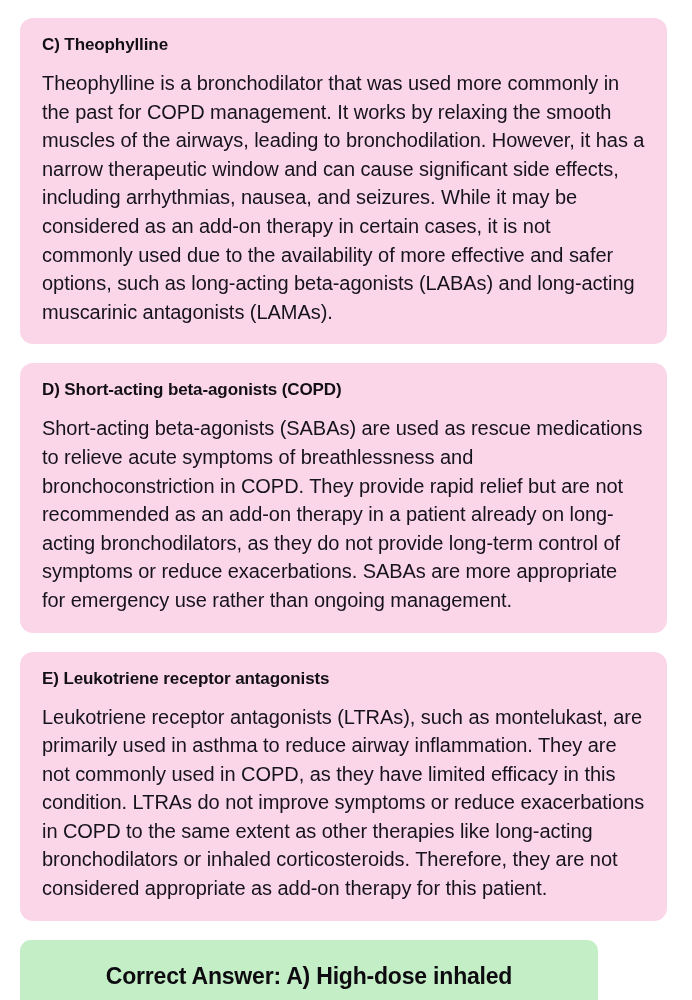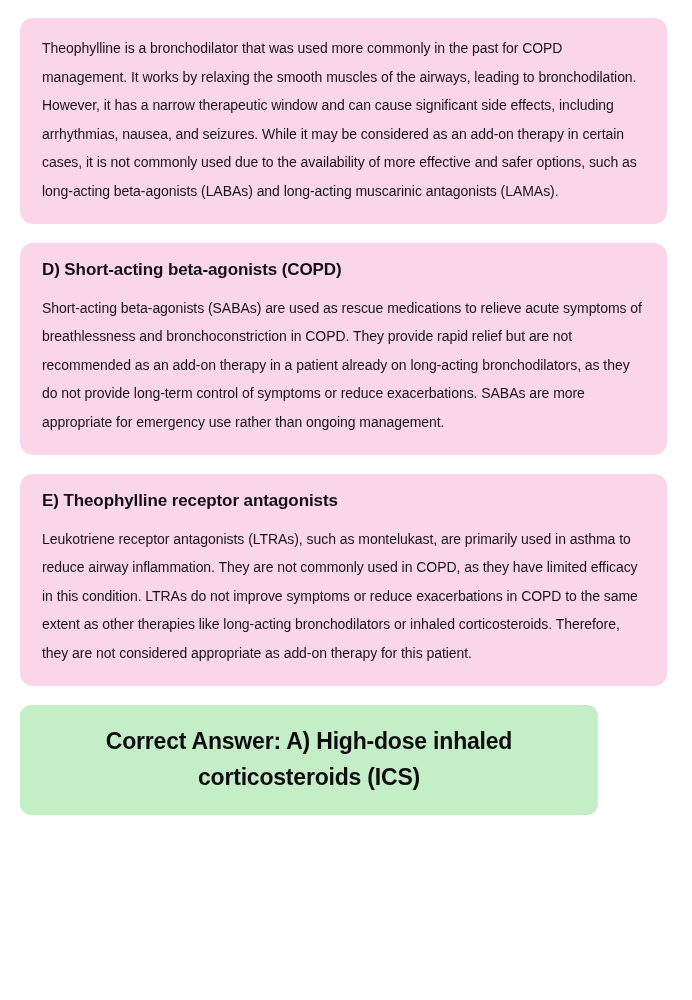--- a/index.html
+++ b/index.html
@@ -30,21 +30,21 @@
   }
   .card-title {
     font-size: 17px;
     font-weight: bold;
     line-height: 22px;
     letter-spacing: -0.1px;
     margin: 0 0 13px 0;
     color: #120f16;
   }
   .card-body {
-    font-size: 14px;
+    font-size: 20px;
     line-height: 28.6px;
     letter-spacing: -0.05px;
     margin: 0;
     color: #16131c;
   }
   .answer-wrap {
     display: flex;
     justify-content: flex-start;
     margin-top: 12px;
   }
@@ -64,30 +64,31 @@
     margin: 0;
     color: #0d0b10;
   }
 </style>
 </head>
 <body>
 
 <div class="page">
 
   <section class="card">
+    <h2 class="card-title">C) Theophylline</h2>
     <p class="card-body">Theophylline is a bronchodilator that was used more commonly in the past for COPD management. It works by relaxing the smooth muscles of the airways, leading to bronchodilation. However, it has a narrow therapeutic window and can cause significant side effects, including arrhythmias, nausea, and seizures. While it may be considered as an add-on therapy in certain cases, it is not commonly used due to the availability of more effective and safer options, such as long-acting beta-agonists (LABAs) and long-acting muscarinic antagonists (LAMAs).</p>
   </section>
 
   <section class="card">
     <h2 class="card-title">D) Short-acting beta-agonists (COPD)</h2>
     <p class="card-body">Short-acting beta-agonists (SABAs) are used as rescue medications to relieve acute symptoms of breathlessness and bronchoconstriction in COPD. They provide rapid relief but are not recommended as an add-on therapy in a patient already on long-acting bronchodilators, as they do not provide long-term control of symptoms or reduce exacerbations. SABAs are more appropriate for emergency use rather than ongoing management.</p>
   </section>
 
   <section class="card">
-    <h2 class="card-title">E) Theophylline receptor antagonists</h2>
+    <h2 class="card-title">E) Leukotriene receptor antagonists</h2>
     <p class="card-body">Leukotriene receptor antagonists (LTRAs), such as montelukast, are primarily used in asthma to reduce airway inflammation. They are not commonly used in COPD, as they have limited efficacy in this condition. LTRAs do not improve symptoms or reduce exacerbations in COPD to the same extent as other therapies like long-acting bronchodilators or inhaled corticosteroids. Therefore, they are not considered appropriate as add-on therapy for this patient.</p>
   </section>
 
   <div class="answer-wrap">
     <div class="answer-box">
       <p class="answer-text">Correct Answer: A) High-dose inhaled corticosteroids (ICS)</p>
     </div>
   </div>
 
 </div>

